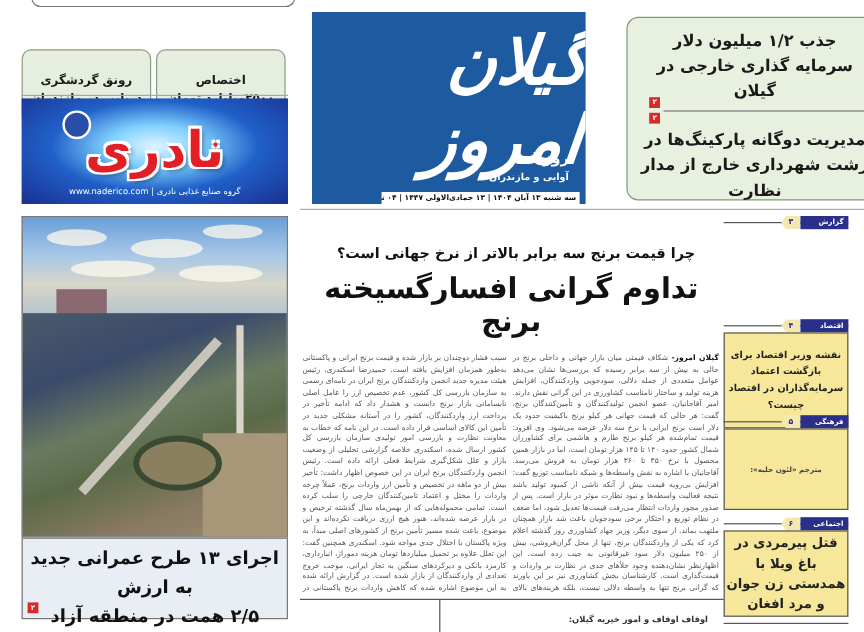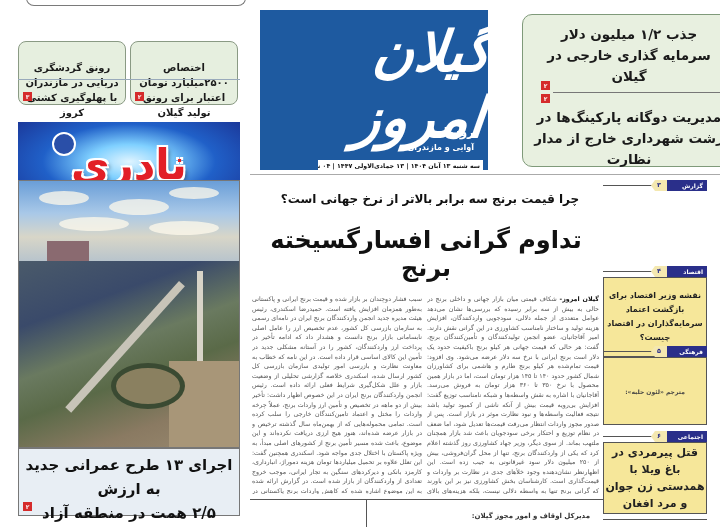--- a/index.html
+++ b/index.html
@@ -77,21 +77,21 @@
 <div class="abs teaser" style="left:18px; top:12px; width:108px; height:64px;">
   <span>رونق گردشگری دریایی در مازندران با پهلوگیری کشتی کروز</span>
   <div class="pgnum" style="left:4px; bottom:3px;">۳</div>
 </div>
 <div class="abs teaser" style="left:130px; top:12px; width:108px; height:64px;">
   <span>اختصاص ۲۵۰۰میلیارد تومان اعتبار برای رونق تولید گیلان</span>
   <div class="pgnum" style="left:4px; bottom:3px;">۲</div>
 </div>
 <div class="hdiv" style="left:18px; top:79px; width:222px; background:#9ab;"></div>
 
-<div class="abs ad" style="left:18px; top:82px; width:222px; height:88px;margin-top:40px;">
+<div class="abs ad" style="left:18px; top:82px; width:222px; height:88px;">
   <div class="ad-badge"></div>
   <div class="ad-logo">نادری</div>
   <div class="ad-footer">www.naderico.com | گروه صنایع غذایی نادری</div>
 </div>
 
 <div class="abs masthead" style="left:260px; top:10px; width:228px; height:160px;">
   <div class="mast-title">گیلان امروز</div>
   <div class="mast-sub1">روزنامه</div>
   <div class="mast-sub2">آوایی و مازندران</div>
   <div class="mast-date">
@@ -102,33 +102,33 @@
 
 <div class="abs rbox" style="left:522px; top:14px; width:214px; height:153px;">
   <div class="h" style="padding:9px 12px 0;">جذب ۱/۲ میلیون دلار سرمایه گذاری خارجی در گیلان</div>
   <div class="pgnum" style="left:18px; top:66px;">۲</div>
   <div class="divline" style="left:30px; right:14px; top:77px;"></div>
   <div class="pgnum" style="left:18px; top:79px;">۲</div>
   <div class="h" style="position:absolute; top:92px; left:8px; right:8px;">مدیریت دوگانه پارکینگ‌ها در رشت شهرداری خارج از مدار نظارت</div>
 </div>
 <div class="hdiv" style="left:250px; top:174px; width:470px; background:#aaa;"></div>
 
-<div class="abs kicker" style="left:260px; top:192px; width:340px;">چرا قیمت برنج سه برابر بالاتر از نرخ جهانی است؟</div>
+<div class="abs kicker" style="left:260px; top:204px; width:340px;">چرا قیمت برنج سه برابر بالاتر از نرخ جهانی است؟</div>
 <div class="abs headline" style="left:252px; top:226px; width:348px;">تداوم گرانی افسارگسیخته برنج</div>
 
 <div class="abs col" style="left:427px; top:294px; width:172px; height:200px;">
   <b>گیلان امروز-</b>
   <span>شکاف قیمتی میان بازار جهانی و داخلی برنج در حالی به بیش از سه برابر رسیده که بررسی‌ها نشان می‌دهد عوامل متعددی از جمله دلالی، سودجویی واردکنندگان، افزایش هزینه تولید و ساختار نامناسب کشاورزی در این گرانی نقش دارند. امیر آقاجانیان، عضو انجمن تولیدکنندگان و تأمین‌کنندگان برنج، گفت: هر حالی که قیمت جهانی هر کیلو برنج باکیفیت حدود یک دلار است برنج ایرانی با نرخ سه دلار عرضه می‌شود. وی افزود: قیمت تمام‌شده هر کیلو برنج طارم و هاشمی برای کشاورزان شمال کشور حدود ۱۴۰ تا ۱۴۵ هزار تومان است، اما در بازار همین محصول با نرخ ۳۵۰ تا ۳۶۰ هزار تومان به فروش می‌رسد. آقاجانیان با اشاره به نقش واسطه‌ها و شبکه نامناسب توزیع گفت: افزایش بی‌رویه قیمت بیش از آنکه ناشی از کمبود تولید باشد نتیجه فعالیت واسطه‌ها و نبود نظارت موثر در بازار است. پس از صدور مجوز واردات انتظار می‌رفت قیمت‌ها تعدیل شود، اما ضعف در نظام توزیع و احتکار برخی سودجویان باعث شد بازار همچنان ملتهب بماند. از سوی دیگر، وزیر جهاد کشاورزی روز گذشته اعلام کرد که یکی از واردکنندگان برنج، تنها از محل گران‌فروشی، بیش از ۲۵۰ میلیون دلار سود غیرقانونی به جیب زده است. این اظهارنظر نشان‌دهنده وجود خلأهای جدی در نظارت بر واردات و قیمت‌گذاری است. کارشناسان بخش کشاورزی نیز بر این باورند که گرانی برنج تنها به واسطه دلالی نیست، بلکه هزینه‌های بالای تولید هم در این روند نقش مهمی دارد. افزایش قیمت نهاده‌ها، خرد بودن اراضی کشاورزی، ضعف مکانیزاسیون و بهره‌وری پایین در مزارع شمال کشور از جمله عواملی هستند که موجب بالا رفتن هزینه تمام‌شده تولید شده‌اند. رئیس انجمن واردکنندگان برنج ایران نیز در نامه به سازمان بازرسی اعلام کرد: کاهش واردات برنج پاکستانی در کنار عدم عرضه گسترده برنج ایرانی،</span>
 </div>
 <div class="abs col" style="left:252px; top:294px; width:170px; height:200px;">
   <span>سبب فشار دوچندان بر بازار شده و قیمت برنج ایرانی و پاکستانی به‌طور همزمان افزایش یافته است. حمیدرضا اسکندری، رئیس هیئت مدیره جدید انجمن واردکنندگان برنج ایران در نامه‌ای رسمی به سازمان بازرسی کل کشور، عدم تخصیص ارز را عامل اصلی نابسامانی بازار برنج دانست و هشدار داد که ادامه تأخیر در پرداخت ارز واردکنندگان، کشور را در آستانه مشکلی جدید در تأمین این کالای اساسی قرار داده است. در این نامه که خطاب به معاونت نظارت و بازرسی امور تولیدی سازمان بازرسی کل کشور ارسال شده، اسکندری خلاصه گزارشی تحلیلی از وضعیت بازار و علل شکل‌گیری شرایط فعلی ارائه داده است. رئیس انجمن واردکنندگان برنج ایران در این خصوص اظهار داشت: تأخیر بیش از دو ماهه در تخصیص و تأمین ارز واردات برنج، عملاً چرخه واردات را مختل و اعتماد تامین‌کنندگان خارجی را سلب کرده است. تمامی محموله‌هایی که از بهمن‌ماه سال گذشته ترخیص و در بازار عرضه شده‌اند، هنوز هیچ ارزی دریافت نکرده‌اند و این موضوع، باعث شده مسیر تأمین برنج از کشورهای اصلی مبدأ، به ویژه پاکستان با اختلال جدی مواجه شود. اسکندری همچنین گفت: این تعلل علاوه بر تحمیل میلیاردها تومان هزینه دموراژ، انبارداری، کارمزد بانکی و دیرکردهای سنگین به تجار ایرانی، موجب خروج تعدادی از واردکنندگان از بازار شده است. در گزارش ارائه شده به این موضوع اشاره شده که کاهش واردات برنج پاکستانی در کنار عدم عرضه گسترده برنج ایرانی توسط کشاورزان، سبب فشار دوچندان بر بازار شده و قیمت برنج ایرانی و پاکستانی به‌طور همزمان افزایش یافته است. وی همچنین تصریح کرد: در صورت تداوم وضعیت فعلی، بحران پیش‌رو در بازار برنج به‌مراتب سخت‌تر و پرهزینه‌تر از تصمیم‌گیری امروز خواهد بود و طبیعتاً یکی از مسئولان مستقیم این شرایط، بانک مرکزی است.</span>
 </div>
 <div class="hdiv" style="left:250px; top:499px; width:362px;"></div>
 <div class="vdiv" style="left:366px; top:500px; height:27px;"></div>
-<div class="abs" style="left:440px; top:512px; width:150px; font-size:7px; font-weight:bold; color:#333;">مدیرکل اوقاف و امور مجوز گیلان:</div>
+<div class="abs" style="left:440px; top:512px; width:150px; font-size:7px; font-weight:bold; color:#333;">اوقاف اوقاف و امور خیریه گیلان:</div>
 
 <div class="abs photo" style="left:18px; top:180px; width:222px; height:268px;">
   <div class="sky">
     <div class="cloud" style="left:20px; top:10px; width:50px; height:14px;"></div>
     <div class="cloud" style="left:90px; top:18px; width:60px; height:16px;"></div>
     <div class="cloud" style="left:150px; top:6px; width:50px; height:12px;"></div>
     <div class="cloud" style="left:40px; top:36px; width:70px; height:14px;"></div>
     <div class="cloud" style="left:130px; top:40px; width:70px; height:14px;"></div>
   </div>
   <div class="abs" style="left:28px; top:60px; width:42px; height:30px; background:#8a6a70;"></div>

